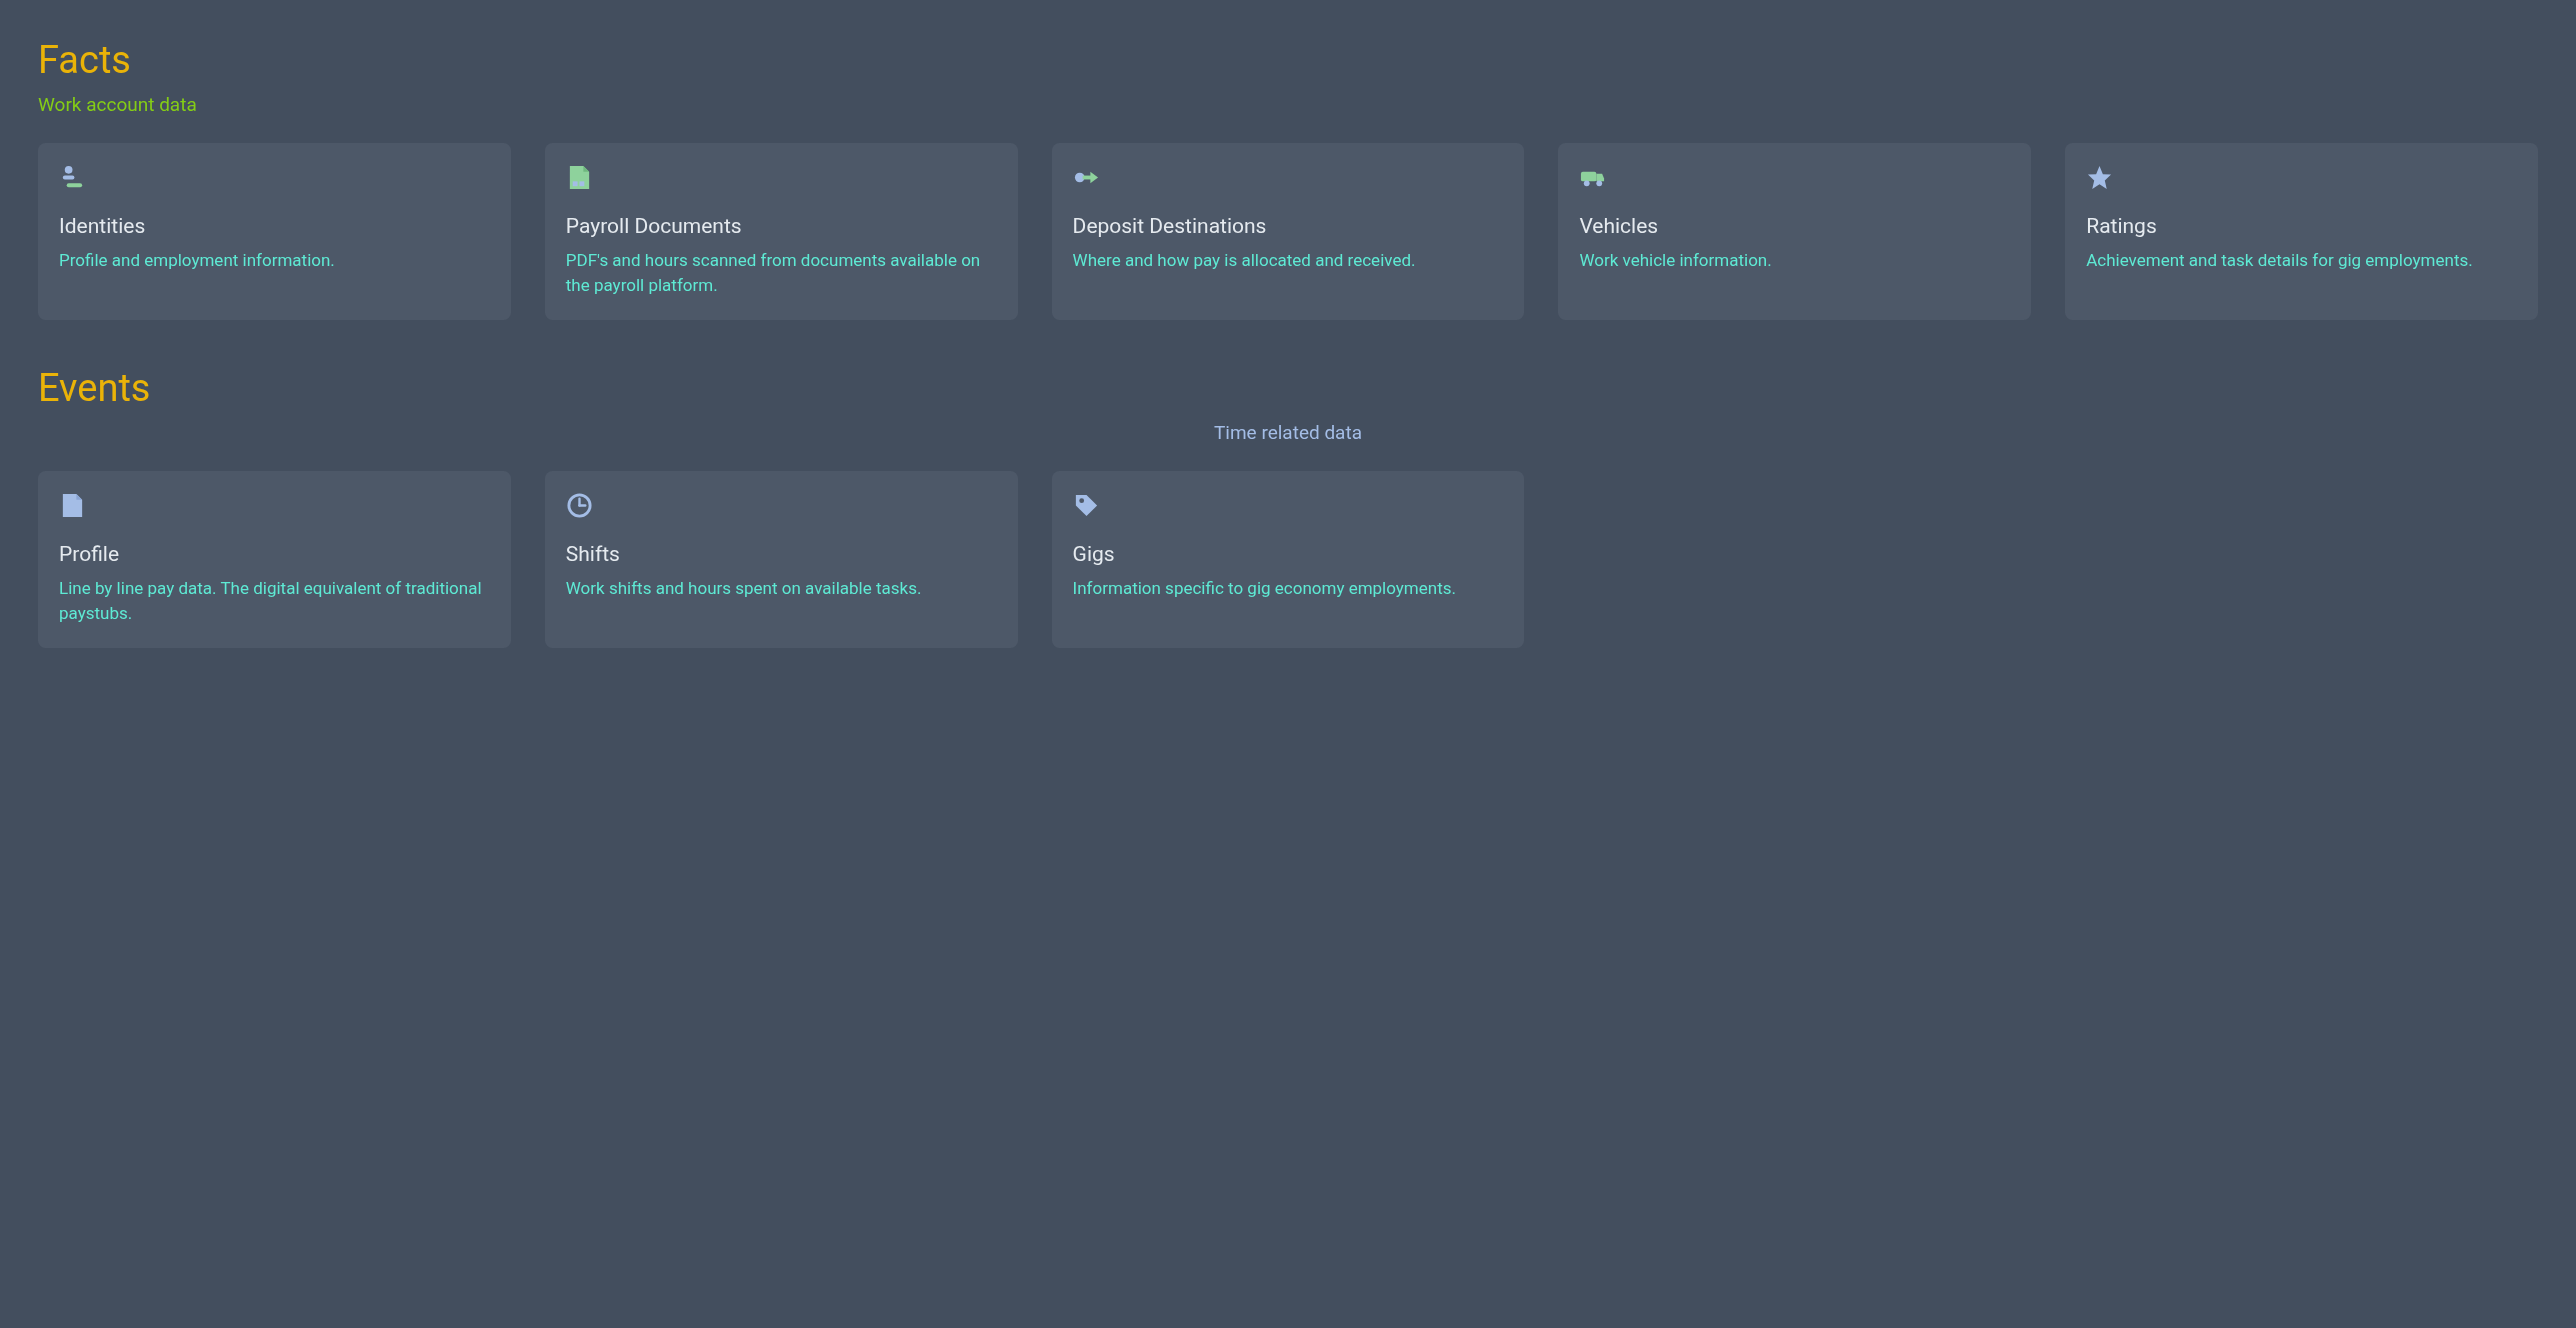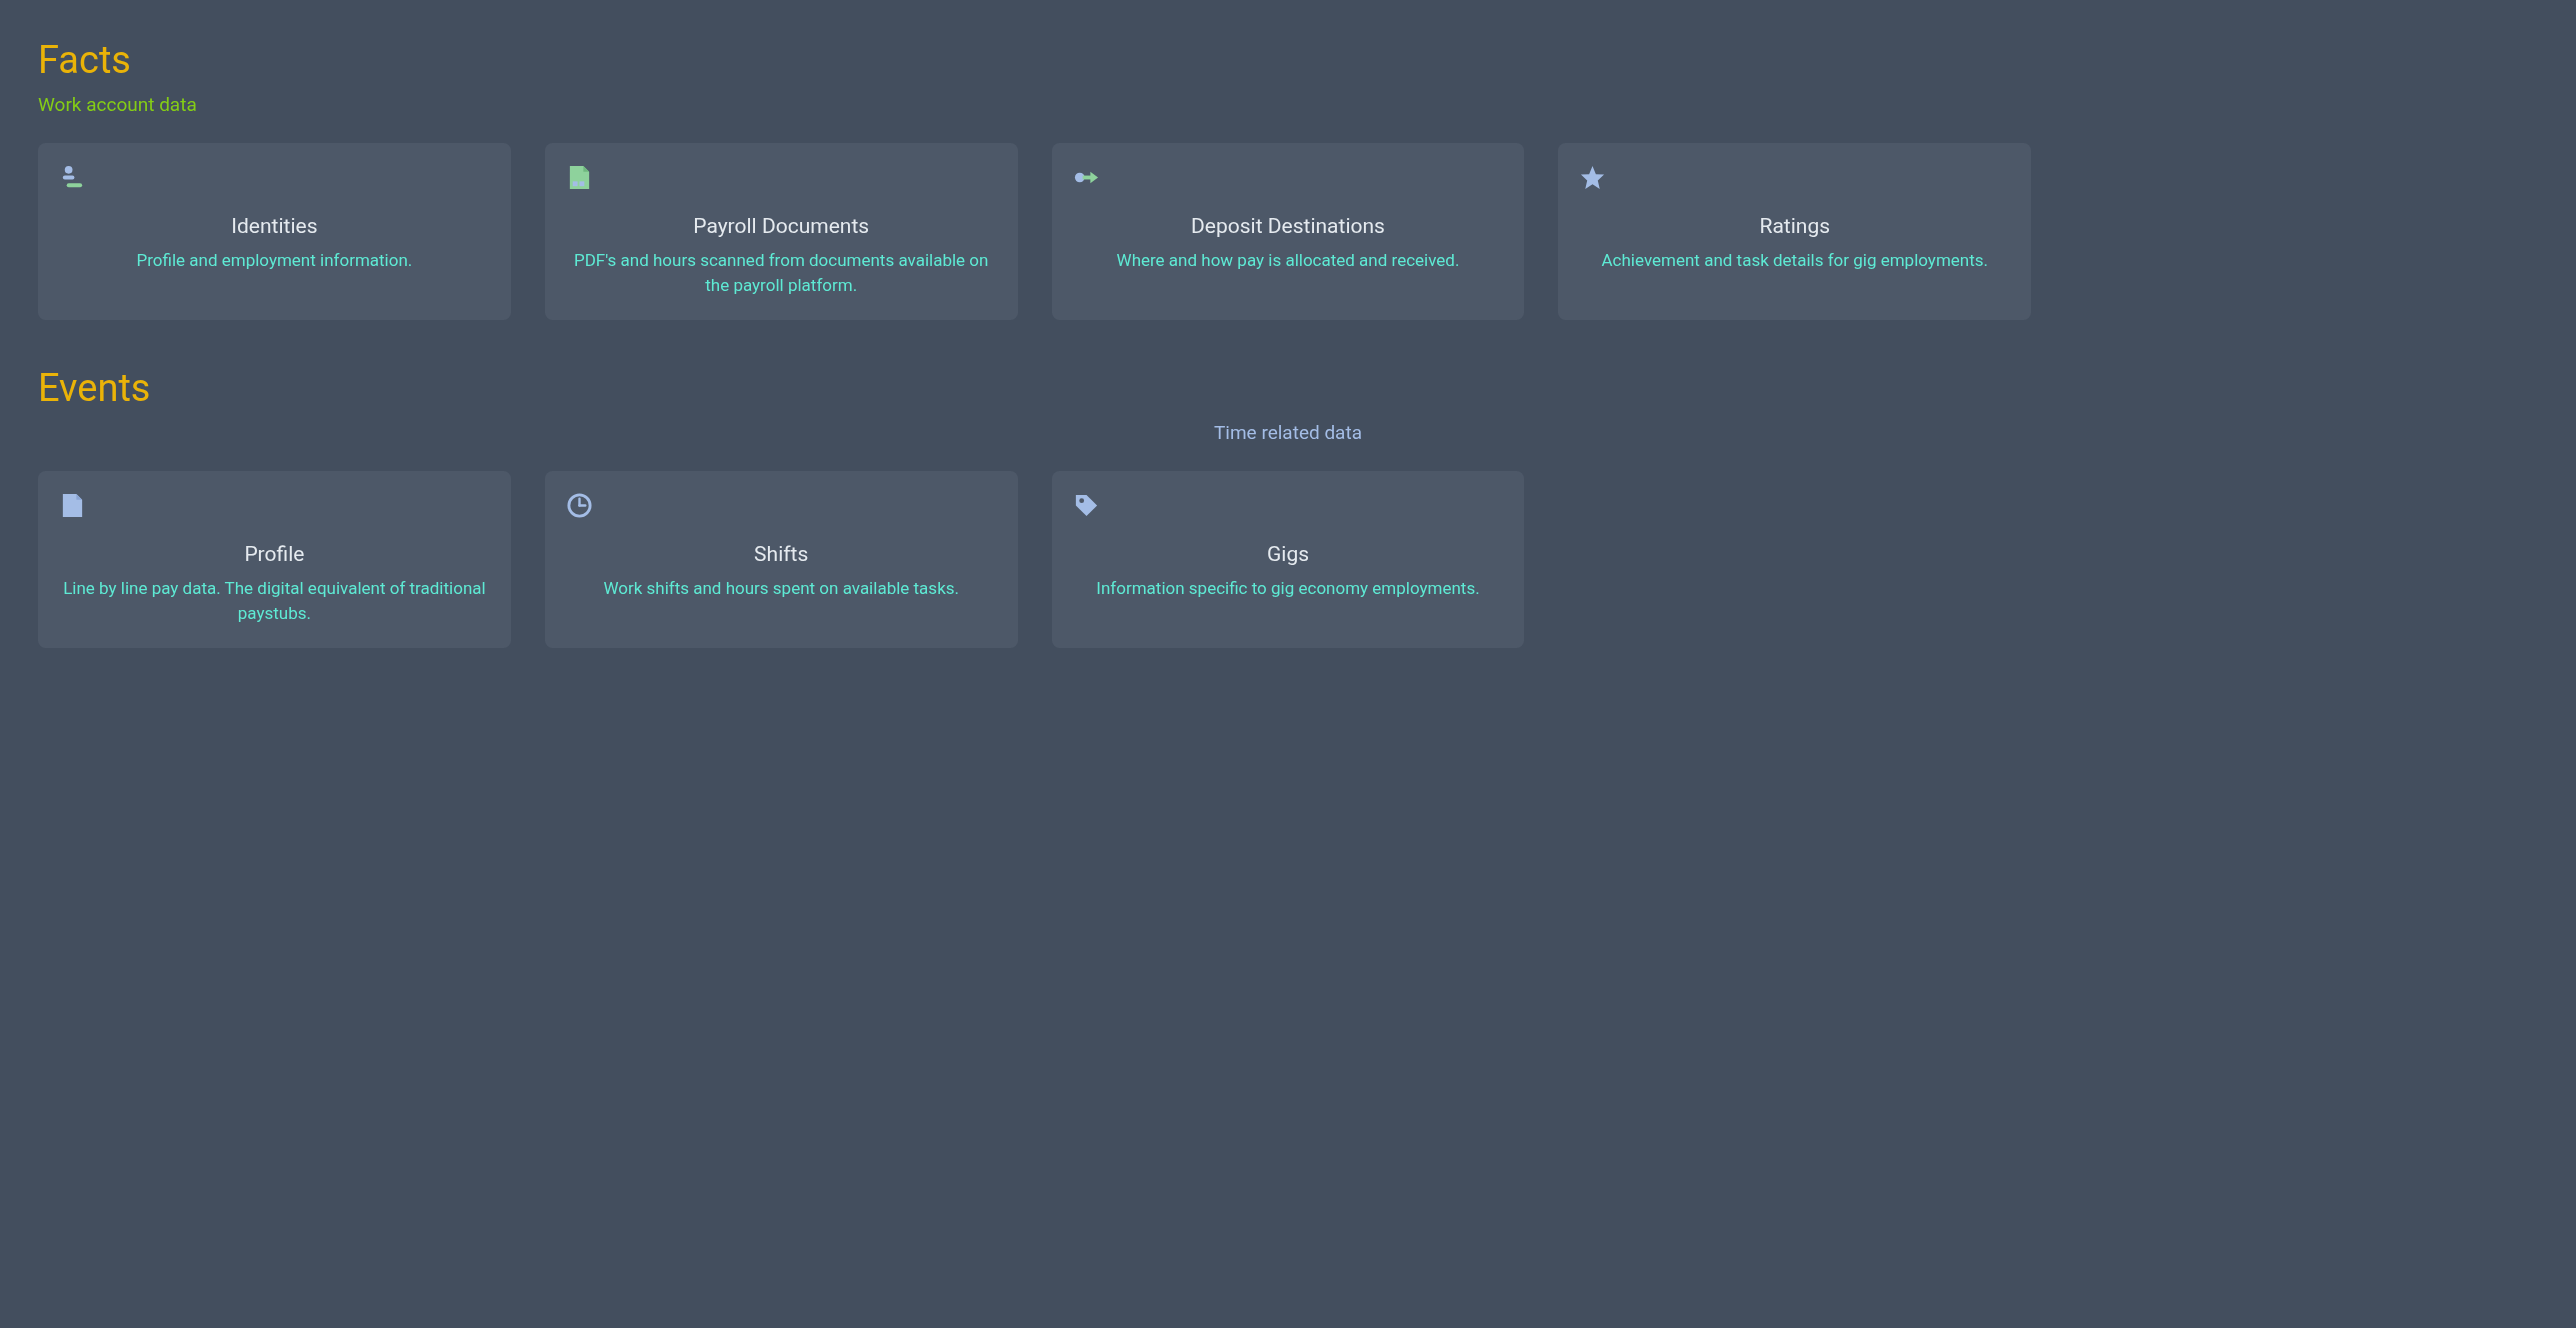--- a/index.html
+++ b/index.html
@@ -32,21 +32,20 @@
       color: #84cc16;
     }
     .subtitle-blue {
       color: #a4bde6;
       text-align: center;
     }
     .cards {
       display: grid;
       grid-template-columns: repeat(5, 1fr);
       gap: 34px;
-      text-align: center;
     }
     .card {
       background-color: #4d5868;
       border-radius: 7.6px;
       padding: 21px;
       cursor: pointer;
       transition: background-color 0.15s;
     }
     .card-icon {
       width: 27px;
@@ -110,20 +109,32 @@
         <svg viewBox="0 0 28 28">
           <circle cx="7" cy="14" r="5" fill="#a4bde6"></circle>
           <rect x="10" y="12" width="10" height="4" fill="#8ed29c"></rect>
           <path d="M18 8 L26 14 L18 20 Z" fill="#8ed29c"></path>
         </svg>
       </div>
       <h3 class="card-title">Deposit Destinations</h3>
       <p class="card-description">Where and how pay is allocated and received.</p>
     </div>
 
+    <div class="card">
+      <div class="card-icon">
+        <svg viewBox="0 0 28 28">
+          <rect x="2" y="8" width="16" height="10" rx="2" fill="#8ed29c"></rect>
+          <path d="M18 10 L24 10 L26 15 L26 18 L18 18 Z" fill="#8ed29c"></path>
+          <circle cx="8" cy="20" r="3" fill="#a4bde6"></circle>
+          <circle cx="21" cy="20" r="3" fill="#a4bde6"></circle>
+        </svg>
+      </div>
+      <h3 class="card-title">Vehicles</h3>
+      <p class="card-description">Work vehicle information.</p>
+    </div>
 
     <div class="card">
       <div class="card-icon">
         <svg viewBox="0 0 28 28">
           <path d="M14 2 L17.5 10.5 L26 11 L19.5 17 L21.5 26 L14 21 L6.5 26 L8.5 17 L2 11 L10.5 10.5 Z" fill="#a4bde6"></path>
         </svg>
       </div>
       <h3 class="card-title">Ratings</h3>
       <p class="card-description">Achievement and task details for gig employments.</p>
     </div>

